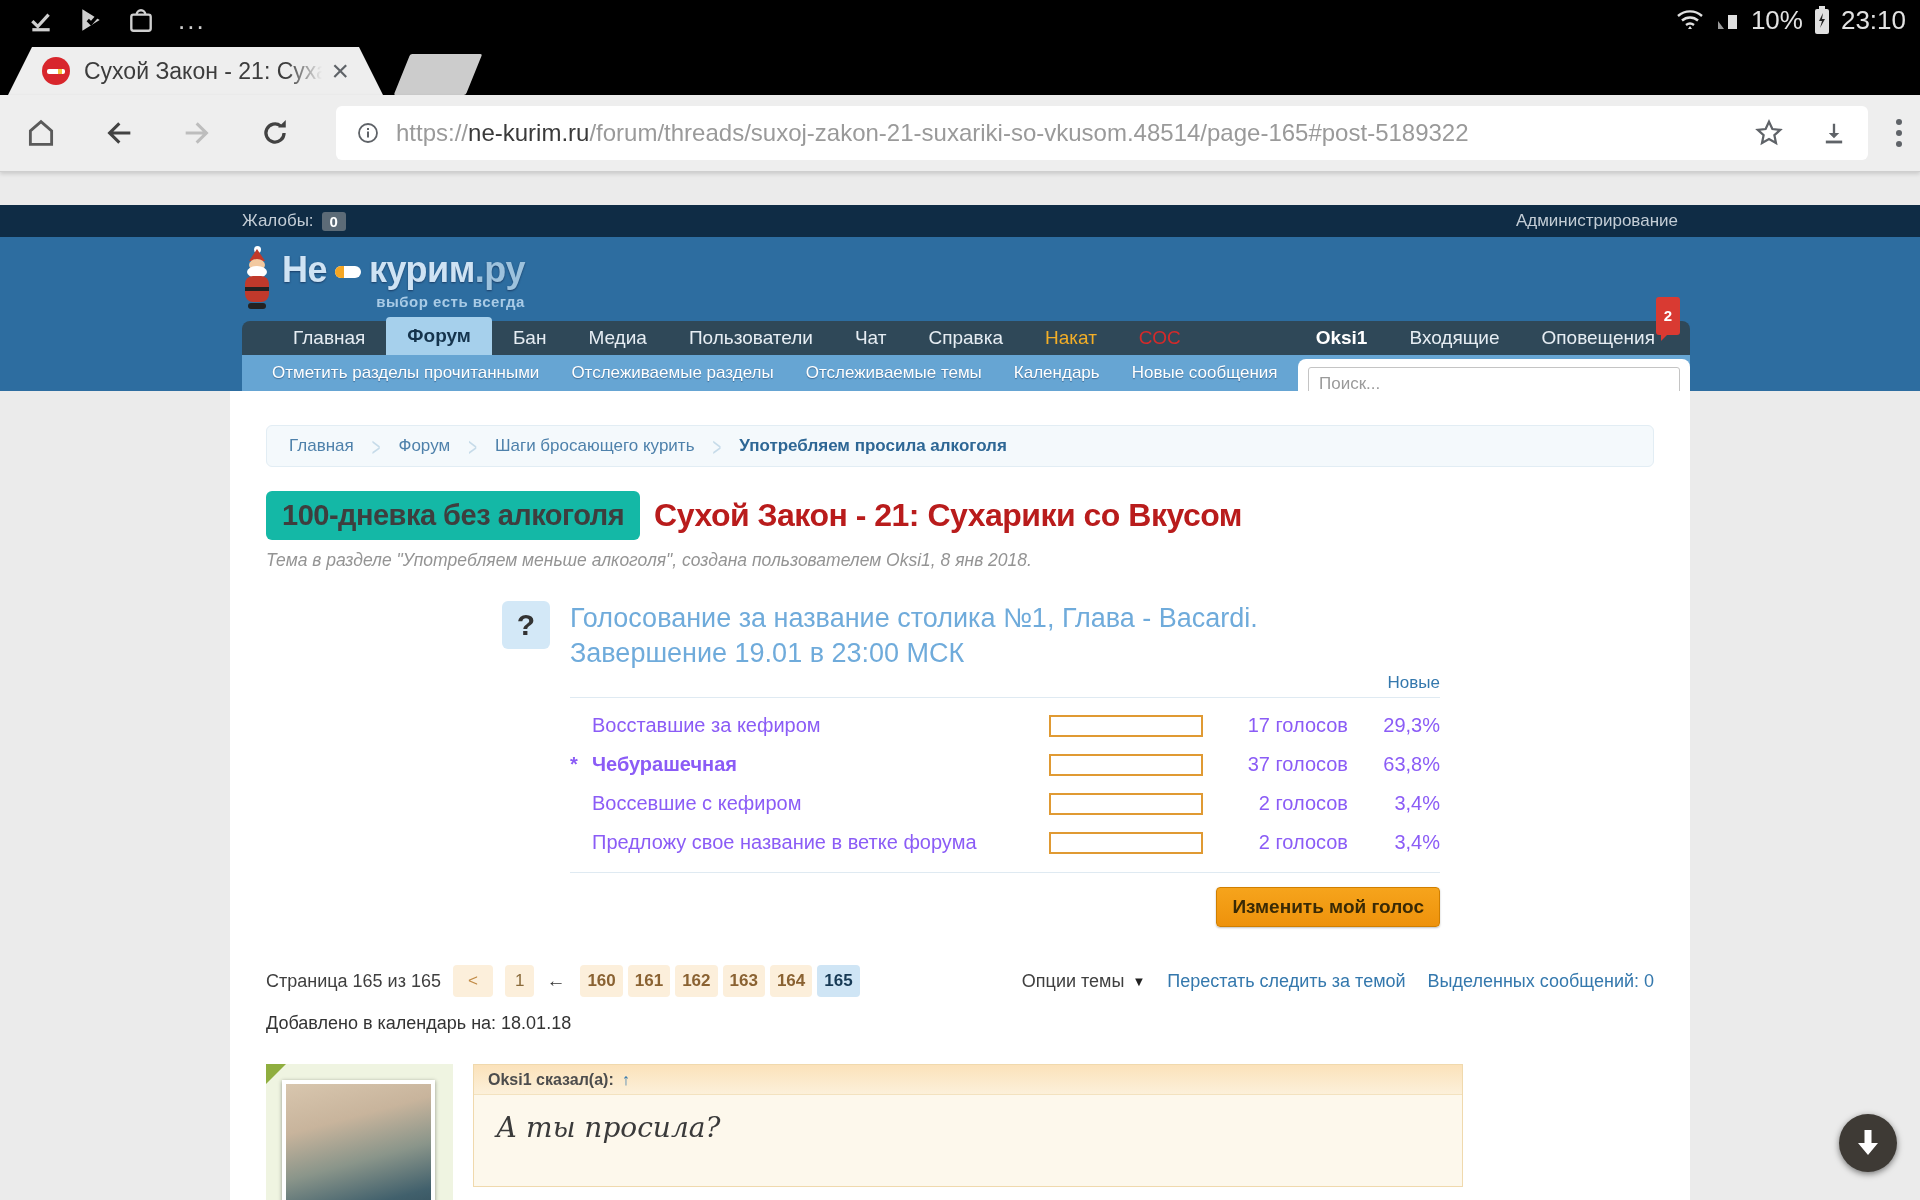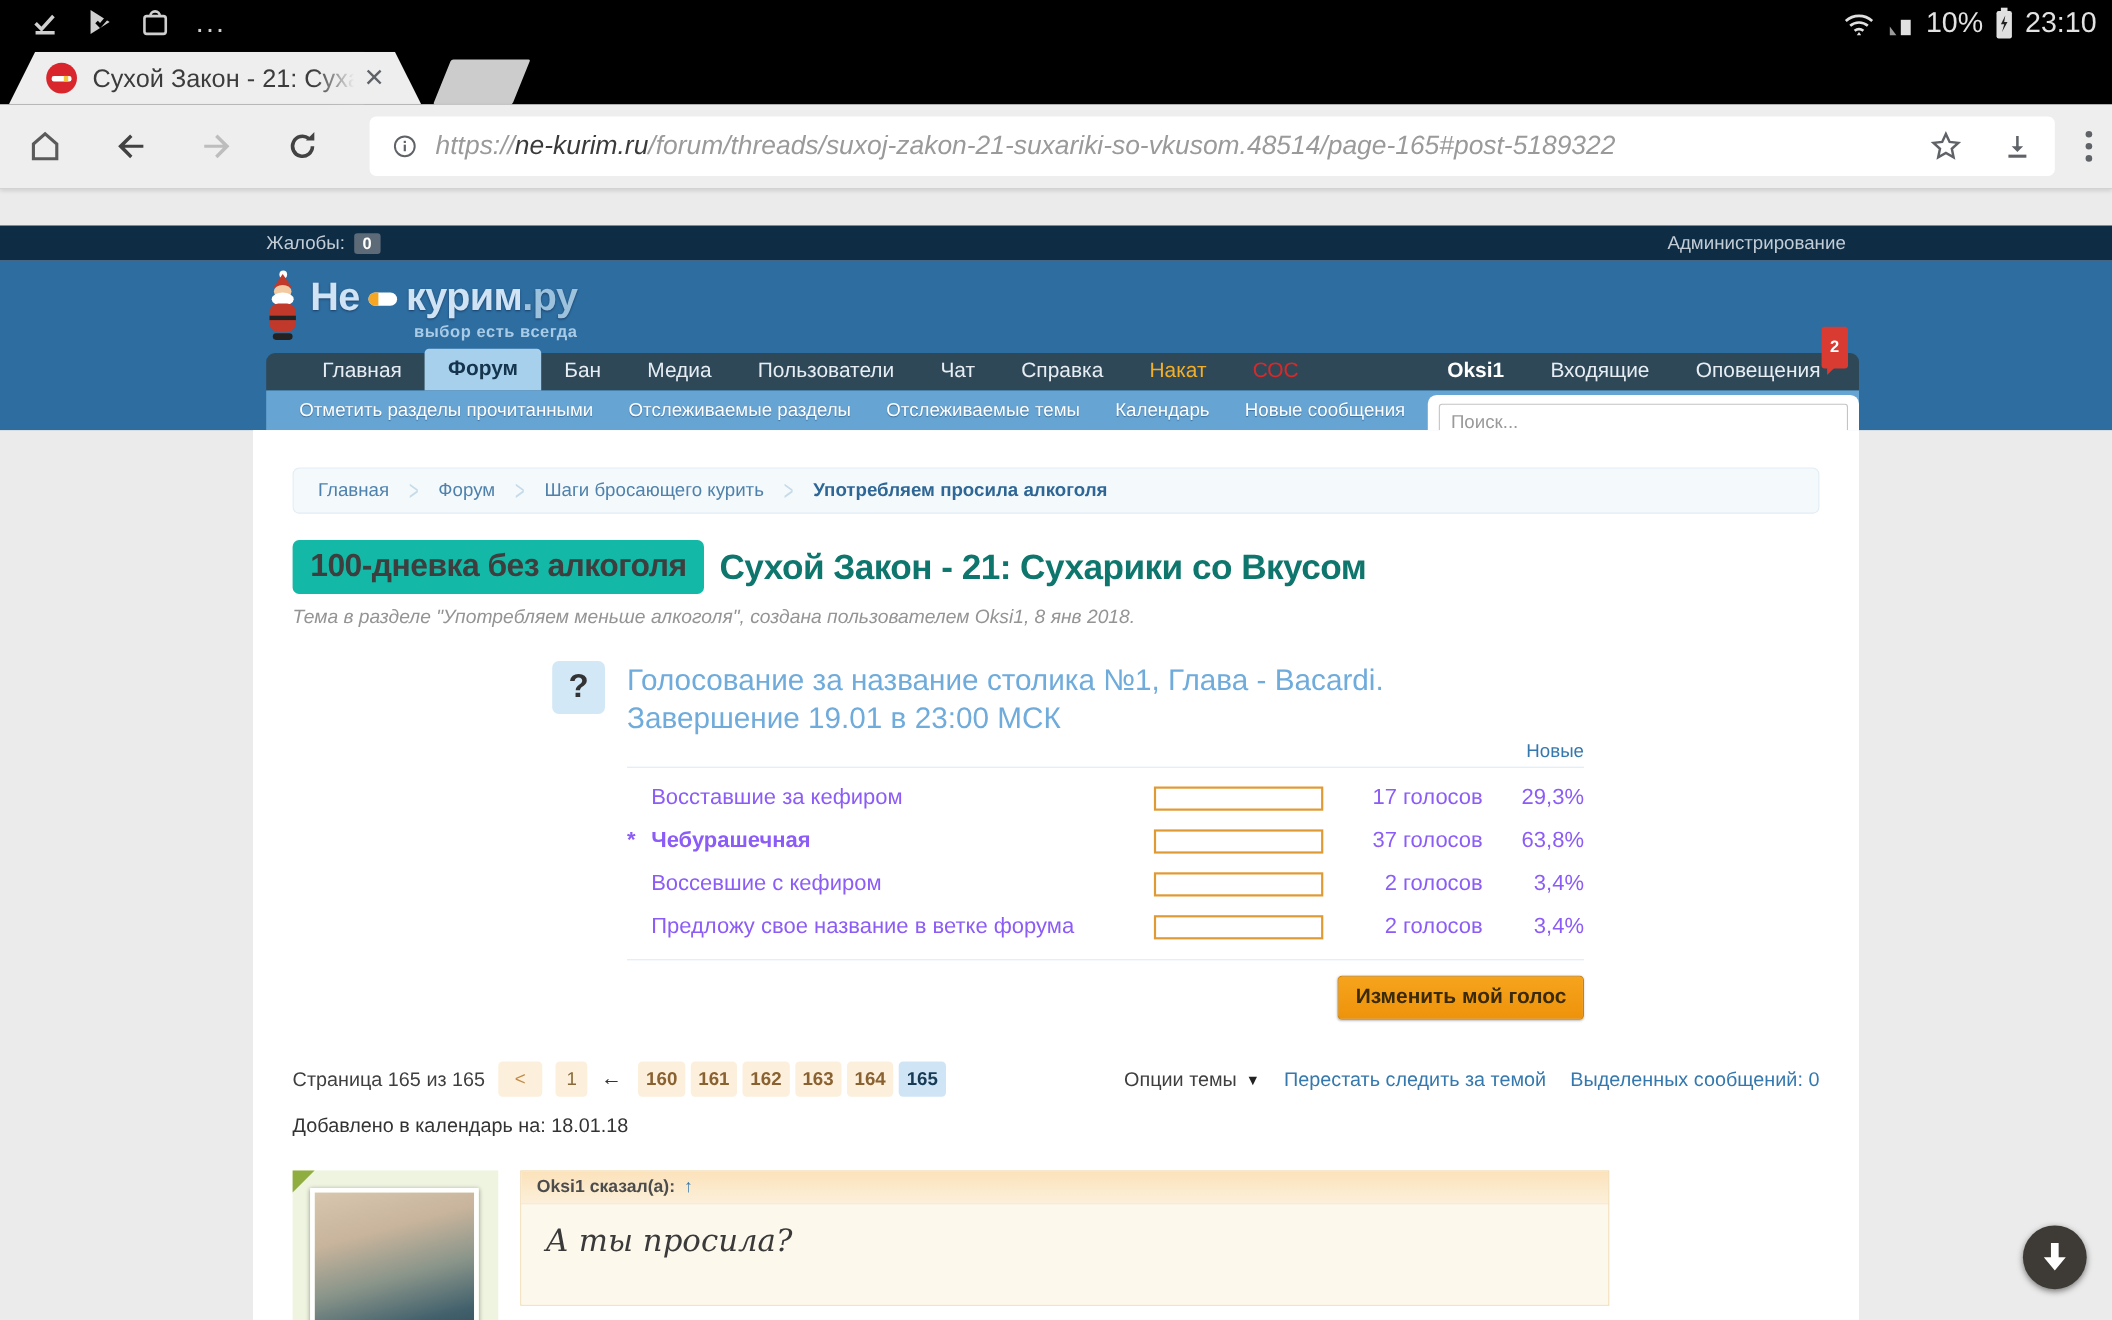--- a/index.html
+++ b/index.html
@@ -5,21 +5,21 @@
   * { margin:0; padding:0; box-sizing:border-box; }
   html,body { width:1920px; height:1200px; }
   body { position:relative; overflow:hidden; background:#ebebeb;
          font-family:"Liberation Sans", sans-serif; }
   svg { display:block; }
 
   
   .statusbar { position:absolute; left:0; top:0; width:1920px; height:40px; background:#000;
                display:flex; align-items:center; color:#d6d6d6; }
   .sb-left { display:flex; align-items:center; gap:24px; padding-left:28px; }
-  .sb-right { margin-left:auto; display:flex; align-items:flex-end; gap:10px; padding-right:14px;
+  .sb-right { margin-left:auto; display:flex; align-items:center; gap:10px; padding-right:14px;
               font-size:26px; color:#e2e2e2; }
   .sb-dots { font-size:26px; color:#cfcfcf; letter-spacing:2px; }
 
   
   .tabstrip { position:absolute; left:0; top:40px; width:1920px; height:55px; background:#000; }
   .tab { position:absolute; left:8px; top:7px; width:375px; height:48px; background:#eee;
          clip-path:polygon(24px 0, calc(100% - 24px) 0, 100% 100%, 0 100%);
          display:flex; align-items:center; padding:0 34px; }
   .favicon { width:28px; height:28px; border-radius:50%; background:#d8262c; position:relative; flex:none; }
   .favicon::before { content:''; position:absolute; left:5px; top:12px; width:18px; height:5px;
@@ -33,21 +33,21 @@
   .tab2 { position:absolute; left:402px; top:14px; width:72px; height:41px; background:#ccc;
           transform:skewX(-22deg); border-radius:2px; }
 
   
   .toolbar { position:absolute; left:0; top:95px; width:1920px; height:77px; background:#eee;
              border-bottom:1px solid #cfcfcf; box-shadow:0 2px 4px rgba(0,0,0,.14);
              display:flex; align-items:center; padding:0 16px 0 24px; }
   .tb-ic { flex:none; margin-right:44px; }
   .urlpill { flex:1; height:54px; background:#fff; border-radius:6px; display:flex; align-items:center;
              padding:0 20px; overflow:hidden; }
-  .url { font-size:24px; white-space:nowrap; margin-left:16px; flex:1; overflow:hidden;font-style:italic; }
+  .url { font-size:24px; white-space:nowrap; margin-left:16px; flex:1; overflow:hidden; }
   .url .dim { color:#9a9a9a; } .url .dom { color:#3a3a3a; }
   .pill-ic { flex:none; margin-left:36px; }
   .menu-dots { margin-left:26px; color:#5f6368; }
 
   
   .adminbar { position:absolute; left:0; top:205px; width:1920px; height:32px; background:#0f2c45; }
   .admin-in { width:1460px; margin:0 auto; height:100%; display:flex; align-items:center;
               color:#c3cdd6; font-size:17px; padding:0 12px; }
   .cbadge { background:#5c6b77; color:#fff; border-radius:3px; padding:1px 8px; margin-left:8px;
             font-weight:bold; font-size:15px; }
@@ -104,21 +104,21 @@
 
   .breadcrumb { margin:34px 36px 0; height:42px; background:#f4f9fc; border:1px solid #e2edf4;
                 border-radius:6px; display:flex; align-items:center; padding:0 22px;
                 font-size:17px; color:#4e81ab; }
   .crumb-sep { color:#c6dbe9; margin:0 18px; font-size:15px; transform:scaleY(1.7); display:inline-block; }
   .crumb.last { font-weight:bold; color:#2e6795; }
 
   .titlebar { margin:24px 36px 0; display:flex; align-items:center; }
   .tprefix { background:#14b8a6; color:#3e3e3e; font-size:29px; font-weight:bold; letter-spacing:-0.5px;
              padding:8px 16px; border-radius:6px; white-space:nowrap; }
-  .ttitle { color:#0f766e; font-size:32px; font-weight:bold; letter-spacing:-0.5px; margin-left:14px; white-space:nowrap; }
+  .ttitle { color:#b91c1c; font-size:32px; font-weight:bold; letter-spacing:-0.5px; margin-left:14px; white-space:nowrap; }
   .subtitle { margin:10px 36px 0; font-style:italic; color:#949494; font-size:17.5px; }
 
   .poll { margin:30px 250px 0 272px; display:flex; }
   .qicon { width:48px; height:48px; background:#d3e8f7; border-radius:6px; flex:none;
            display:flex; align-items:center; justify-content:center;
            font-size:30px; font-weight:bold; color:#333; }
   .pollmain { flex:1; margin-left:20px; }
   .pollq { color:#6fabdb; font-size:27px; line-height:35px; }
   .editrow { text-align:right; margin-top:2px; font-size:17px; }
   .editrow a, .bluelink { color:#3478ad; text-decoration:none; }

